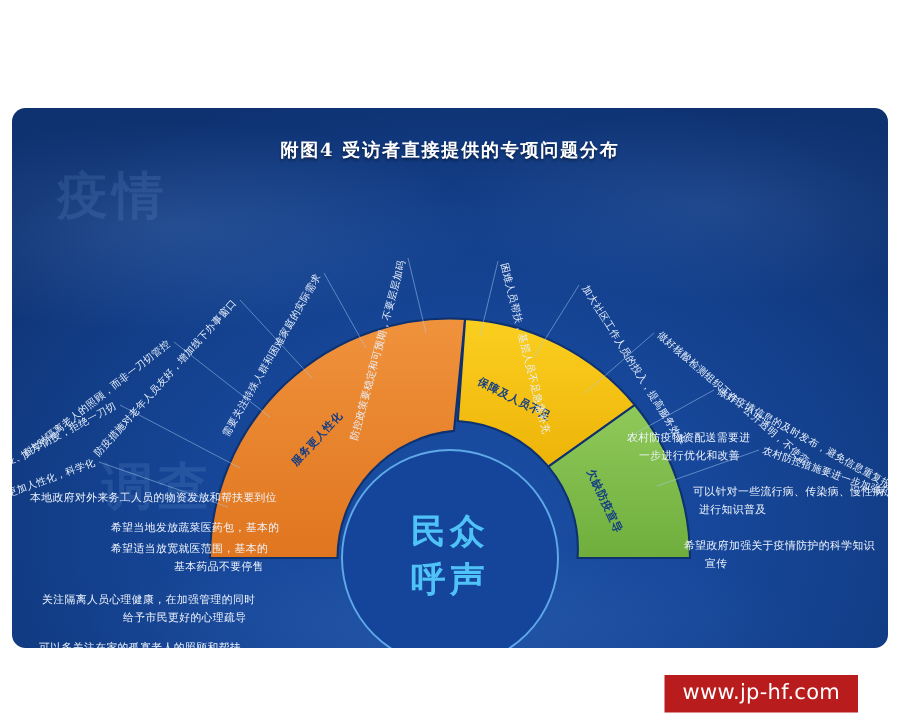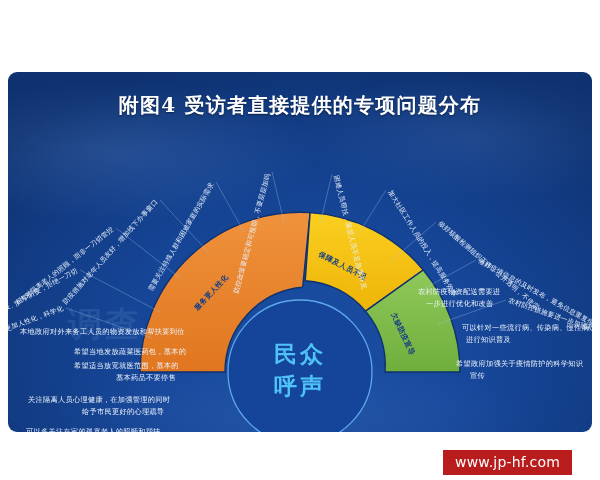--- a/index.html
+++ b/index.html
@@ -71,21 +71,21 @@
     pointer-events: none;
     user-select: none;
   }
 
   .card-title {
     position: absolute;
     left: 0; right: 0; top: 20px;
     text-align: center;
     color: #ffffff;
     font-family: "DejaVu Serif", "Liberation Serif", serif;
-    font-size: 20px;
+    font-size: 12px;
     font-weight: bold;
     letter-spacing: 1.2px;
     text-shadow: 0 1px 2px rgba(0,0,0,0.45);
   }
 
   
   #chart {
     position: absolute;
     left: 0; top: 0;
     width: 584px; height: 360px;
@@ -117,20 +117,21 @@
     letter-spacing: 3px;
   }
 </style>
 </head>
 <body>
 
 <div id="stage">
 
 
   <div class="card">
+    <div class="ghost" style="left:30px;  top:36px;">疫情</div>
     <div class="ghost" style="left:60px;  top:230px;">调查</div>
 
     <div class="card-title">附图4 受访者直接提供的专项问题分布</div>
 
     <svg id="chart" viewBox="0 0 584 360">
       <defs>
         <linearGradient id="gradOrange" x1="0" y1="0" x2="0" y2="1">
           <stop offset="0%" stop-color="#f0923c"></stop>
           <stop offset="100%" stop-color="#e0761f"></stop>
         </linearGradient>

